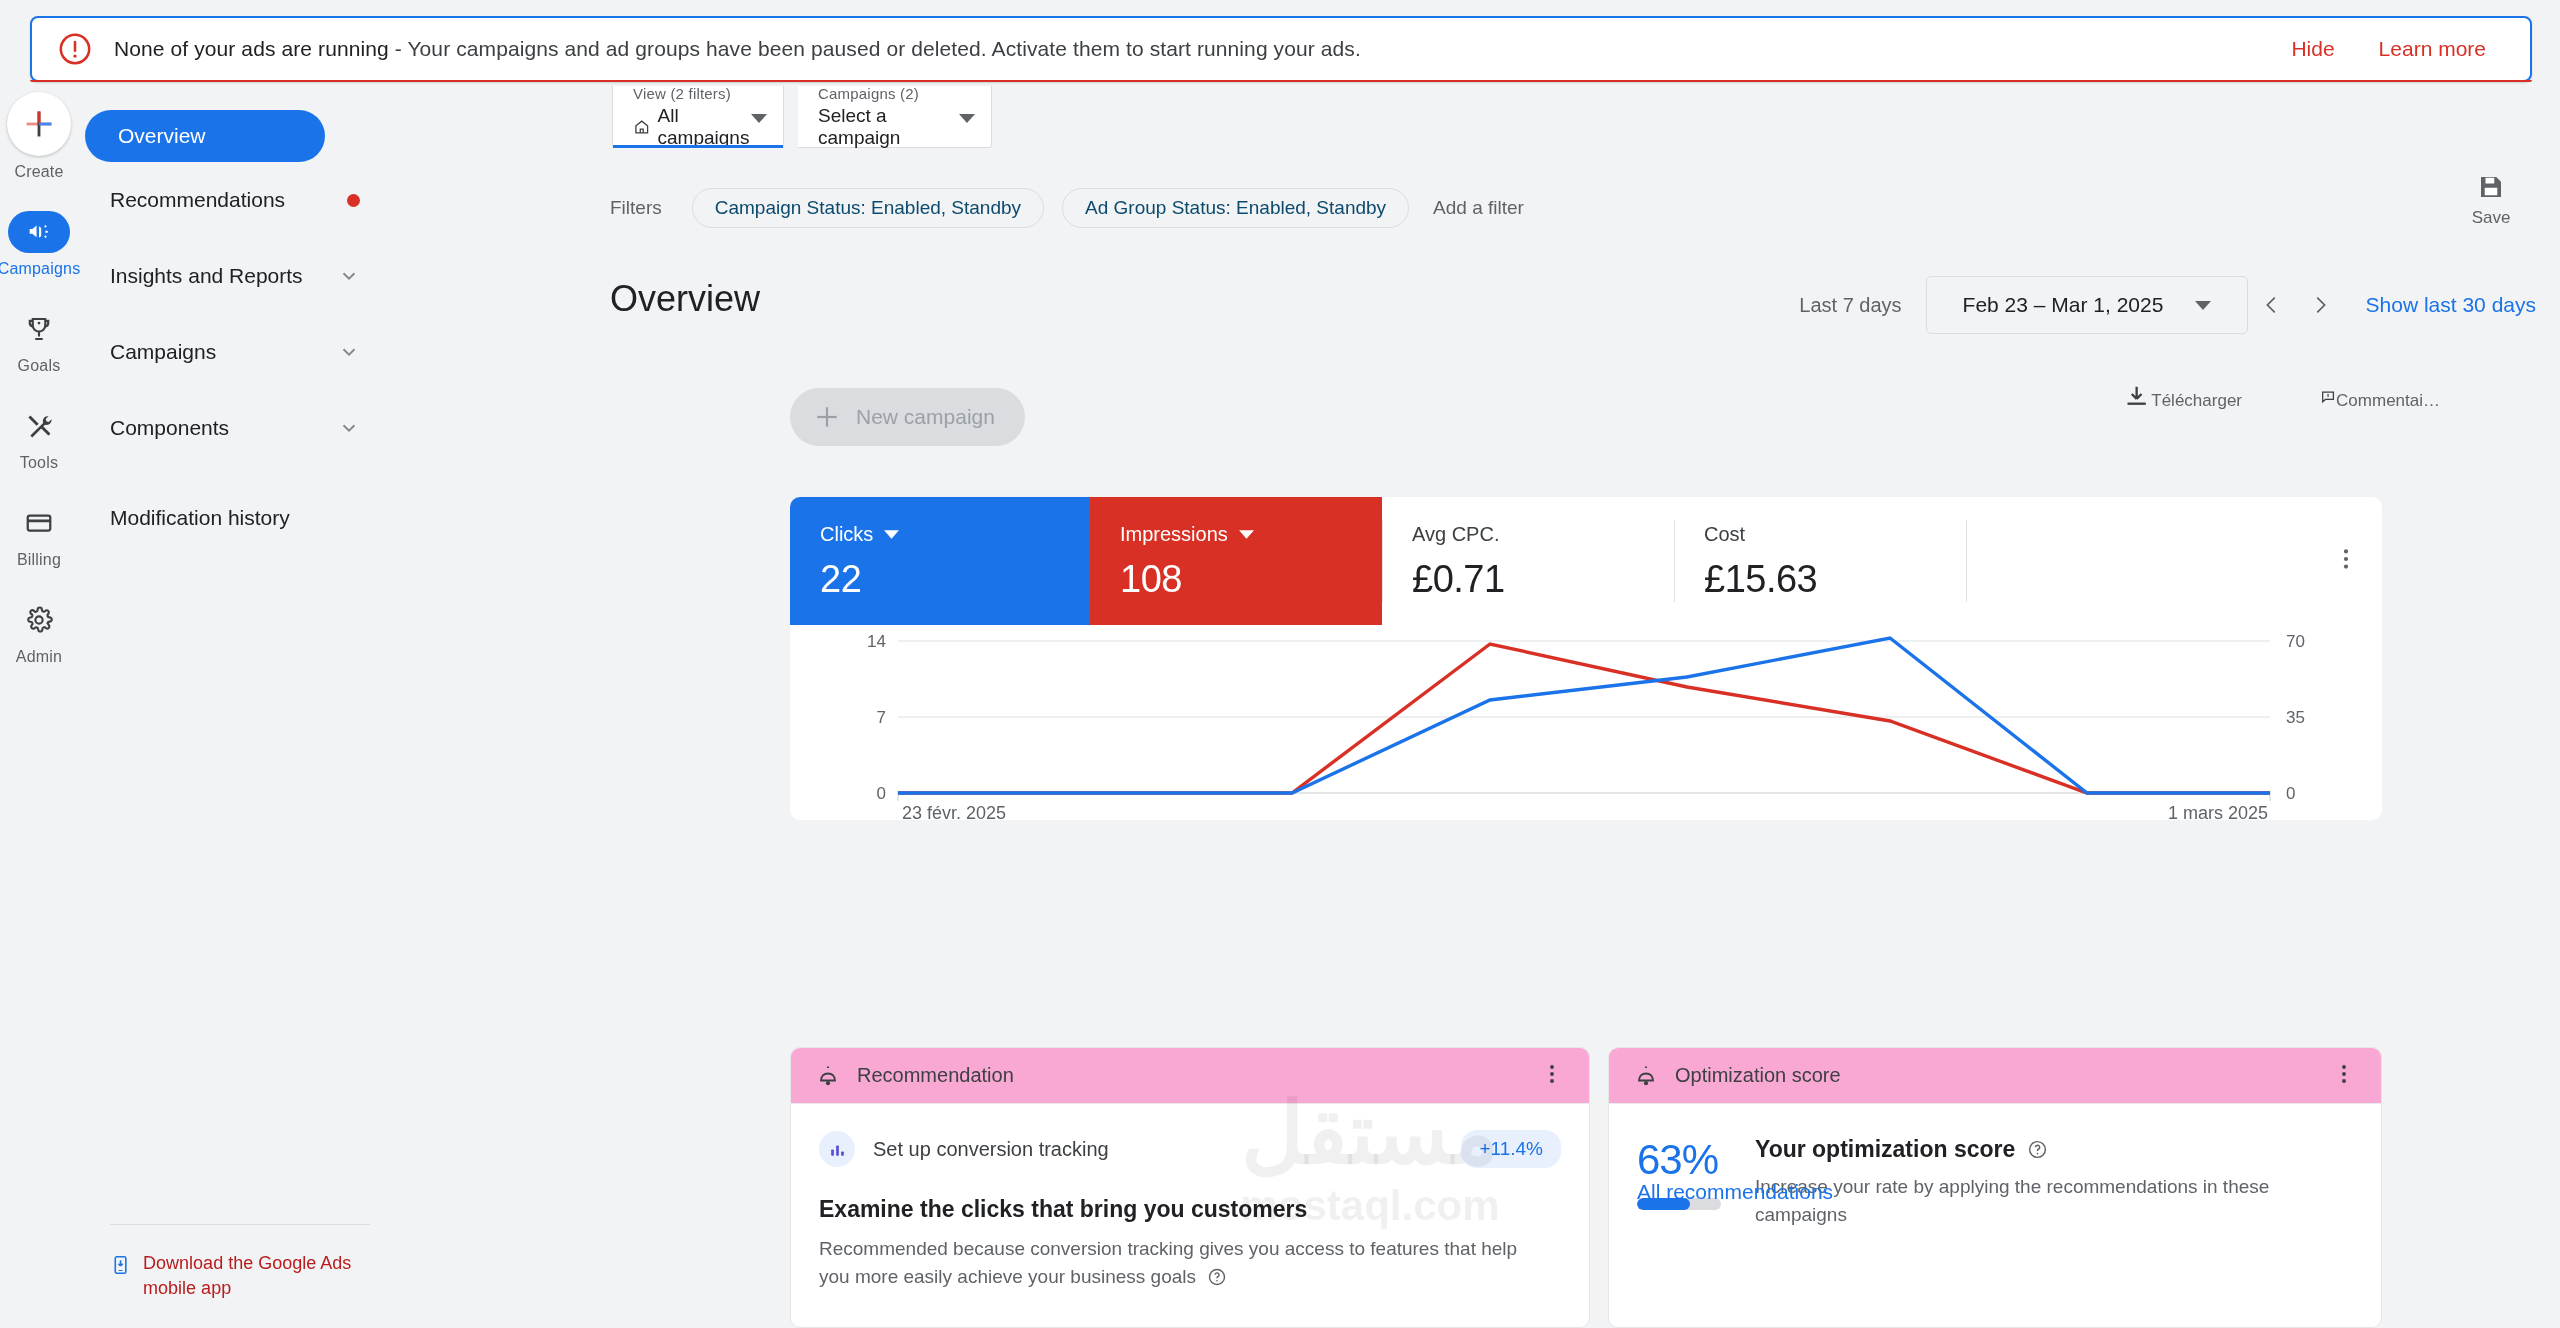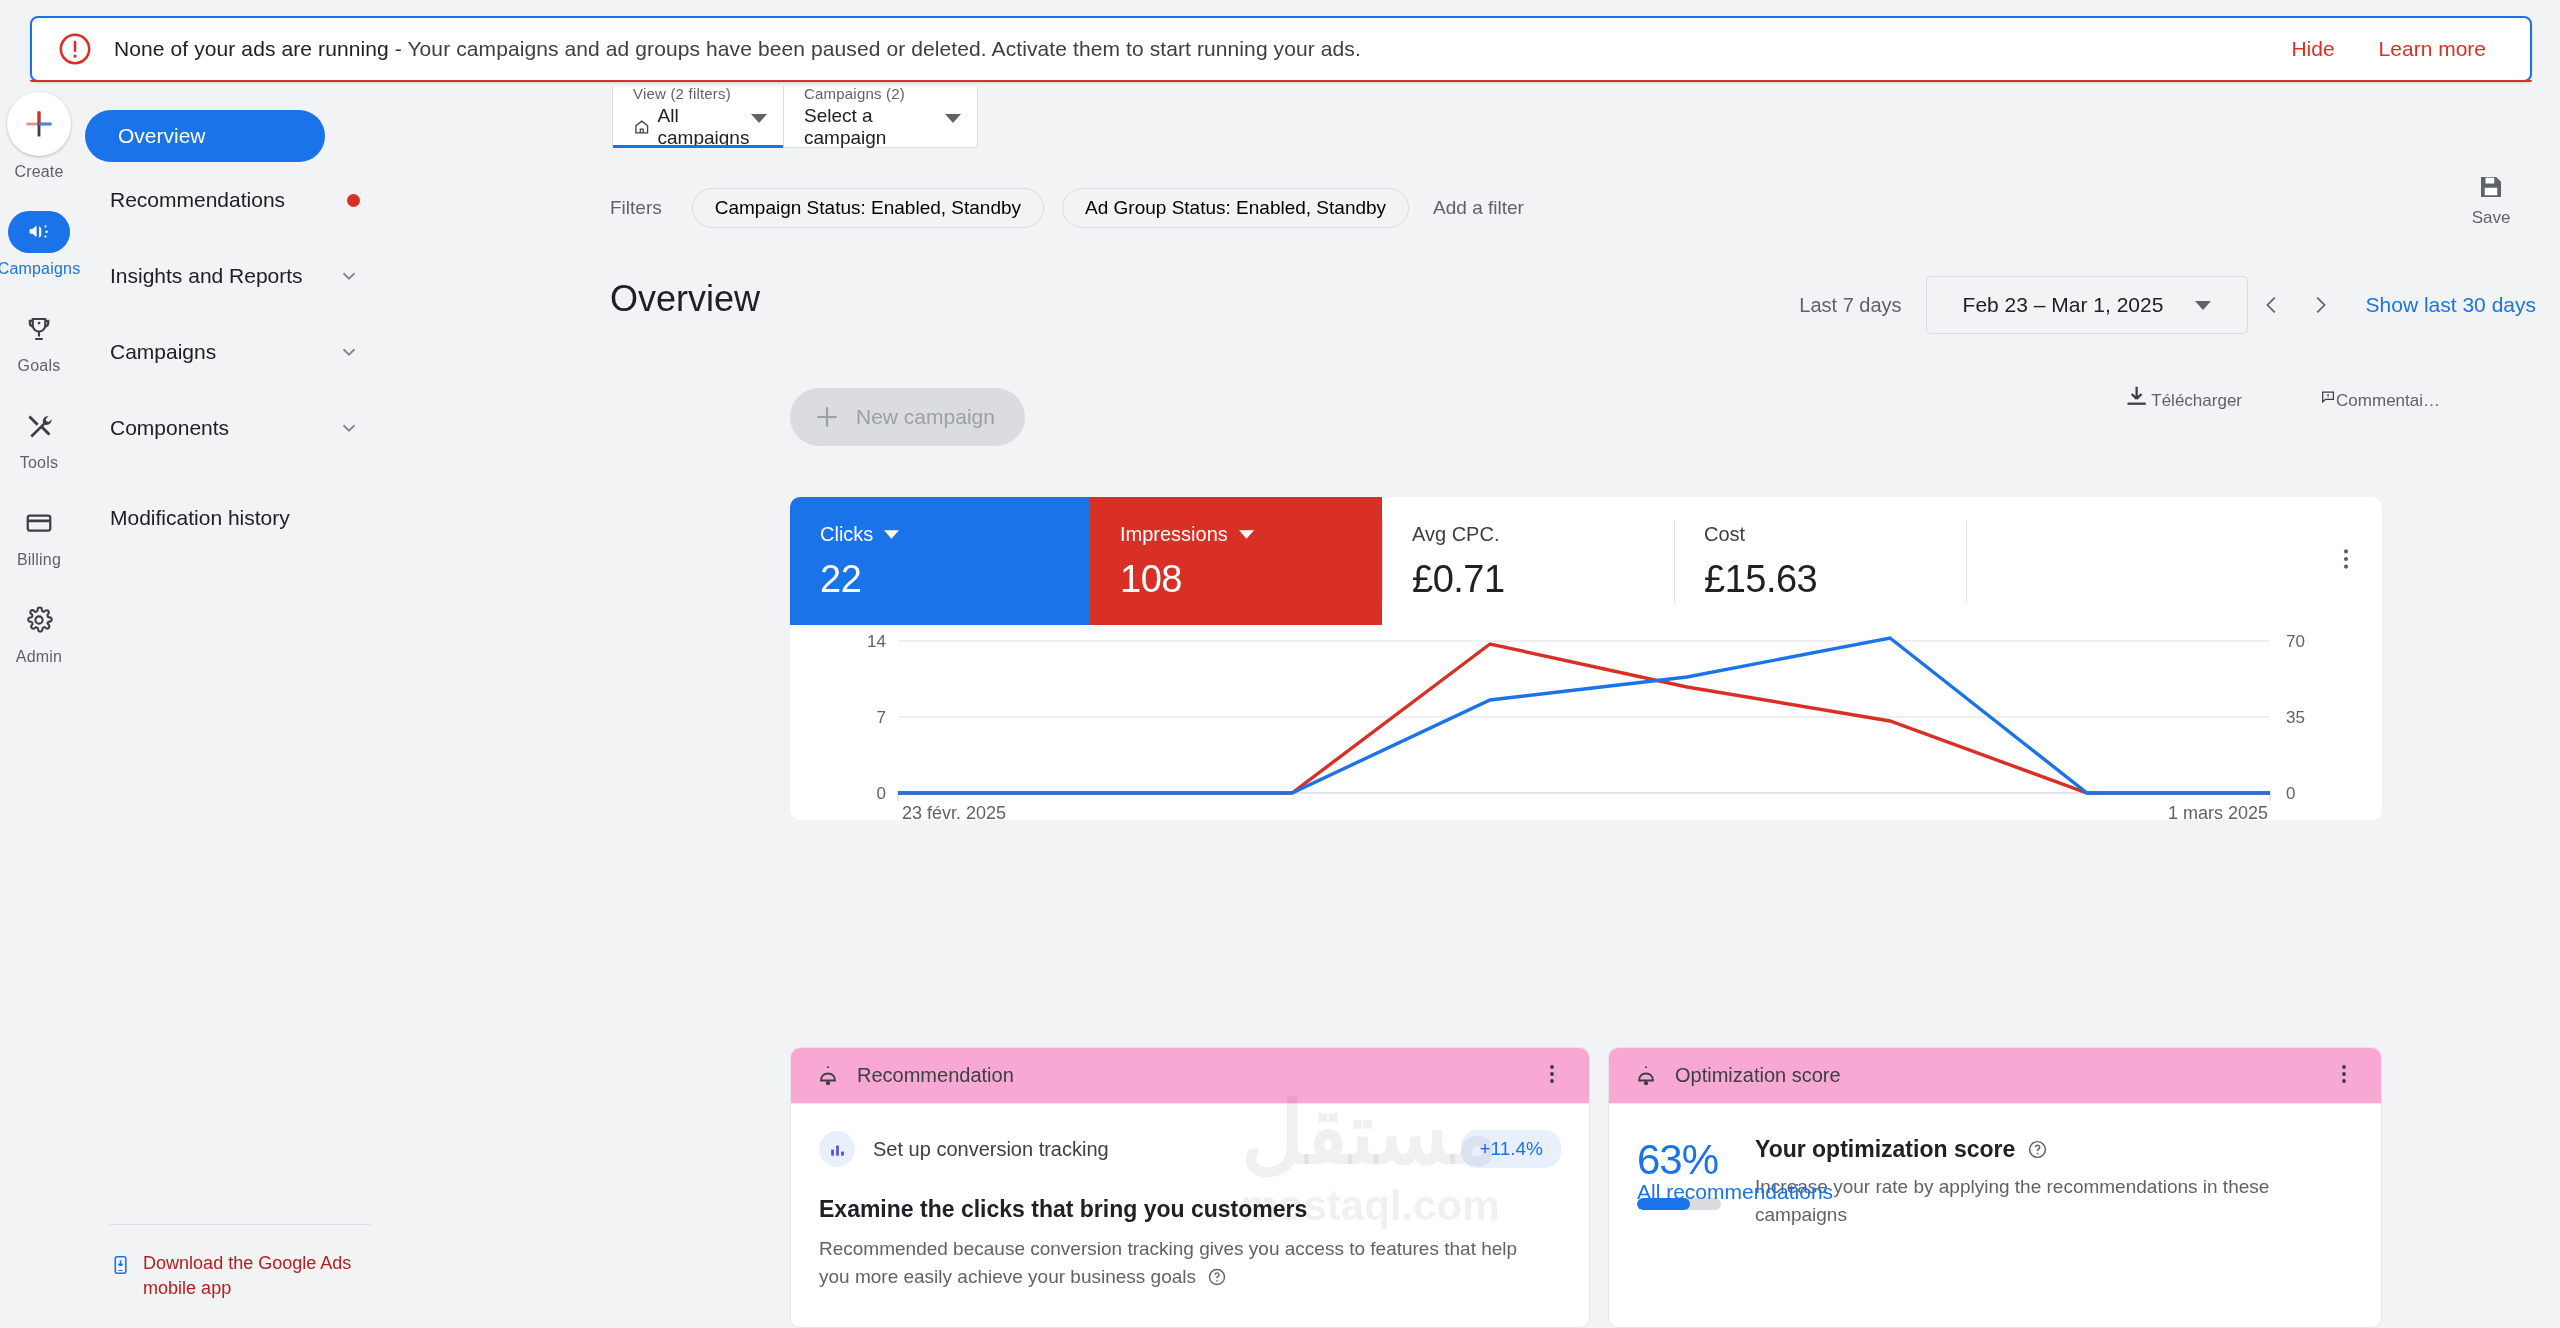--- a/index.html
+++ b/index.html
@@ -64,21 +64,21 @@
 
   
   .mobile-promo {
     position: absolute; left: 110px; bottom: 28px; width: 260px;
     border-top: 1px solid #dadce0; padding-top: 26px;
     display: flex; align-items: flex-start; gap: 12px; cursor: pointer;
   }
   .mobile-promo span { color: #b91c1c; font-size: 18px; line-height: 1.35; }
 
   
-  .selector-row { position: absolute; left: 612px; top: 86px; display: flex; }
+  .selector-row { position: absolute; left: 612px; top: 86px; display: flex; gap: 14px; }
   .selector {
     background: #fff; border: 1px solid #dadce0; border-top: none;
     height: 62px; display: flex; flex-direction: column; justify-content: center;
     padding: 0 22px 0 20px; position: relative;
   }
   .selector.first { width: 172px; border-radius: 0 0 0 4px; }
   .selector.second { width: 194px; border-left: none; border-radius: 0 0 4px 0; }
   .selector.first::after {
     content: ""; position: absolute; left: 0; right: 0; bottom: -1px; height: 3px;
     background: #1a73e8;
@@ -86,21 +86,21 @@
   .sel-top { font-size: 15px; color: #5f6368; letter-spacing: .2px; }
   .sel-bottom { font-size: 19px; color: #202124; font-weight: 500; display: flex; align-items: center; gap: 7px; margin-top: 3px; }
   .sel-caret { position: absolute; right: 16px; top: 50%; margin-top: -3px; }
 
   
   .filters-row { position: absolute; left: 610px; top: 188px; display: flex; align-items: center; gap: 18px; }
   .filters-label { font-size: 19px; color: #5f6368; margin-right: 12px; }
   .chip {
     border: 1px solid #dadce0; border-radius: 20px; height: 40px;
     display: flex; align-items: center; padding: 0 22px;
-    font-size: 19px; color: #000000; background: transparent; cursor: pointer;
+    font-size: 19px; color: #0c4a6e; background: transparent; cursor: pointer;
   }
   .addfilter { font-size: 19px; color: #5f6368; cursor: pointer; padding-left: 6px; }
 
   
   .save-btn { position: absolute; right: 26px; top: 172px; width: 86px;
     display: flex; flex-direction: column; align-items: center; cursor: pointer; justify-content: center; }
   .save-btn span { font-size: 17px; color: #5f6368; margin-top: 6px; }
 
   
   .page-title { position: absolute; left: 610px; top: 278px; font-size: 36px; color: #202124; font-weight: 400; }

